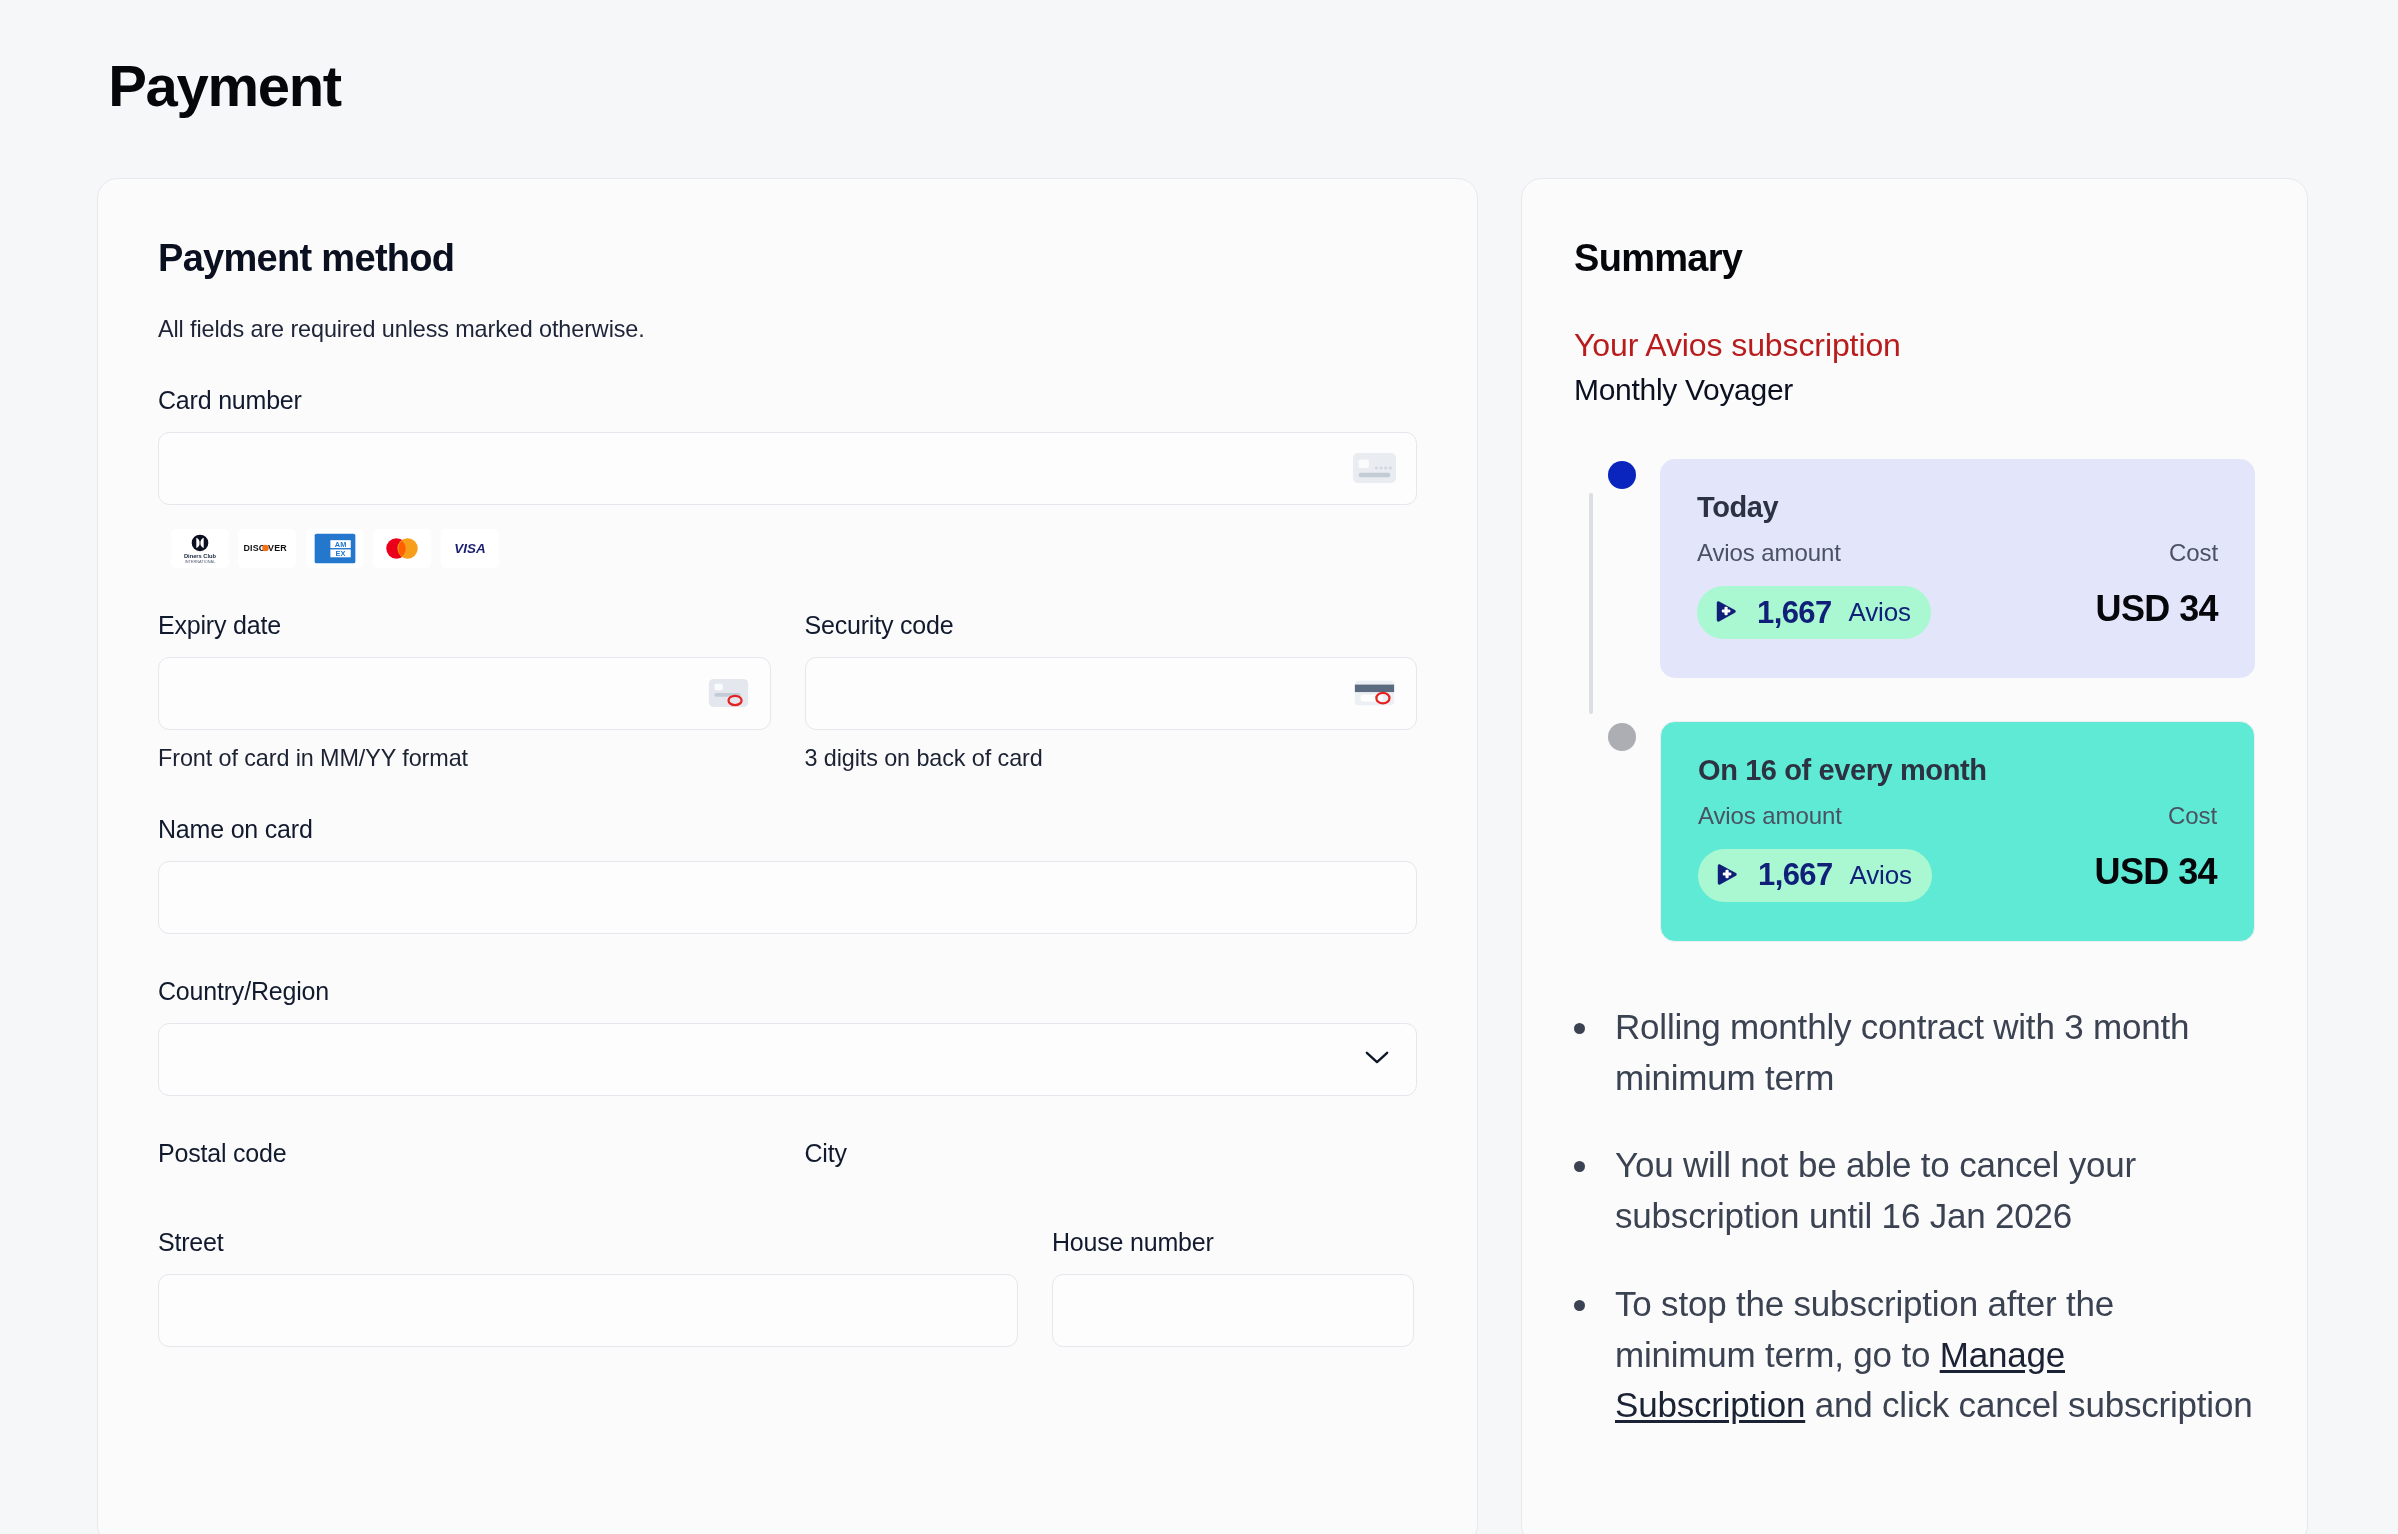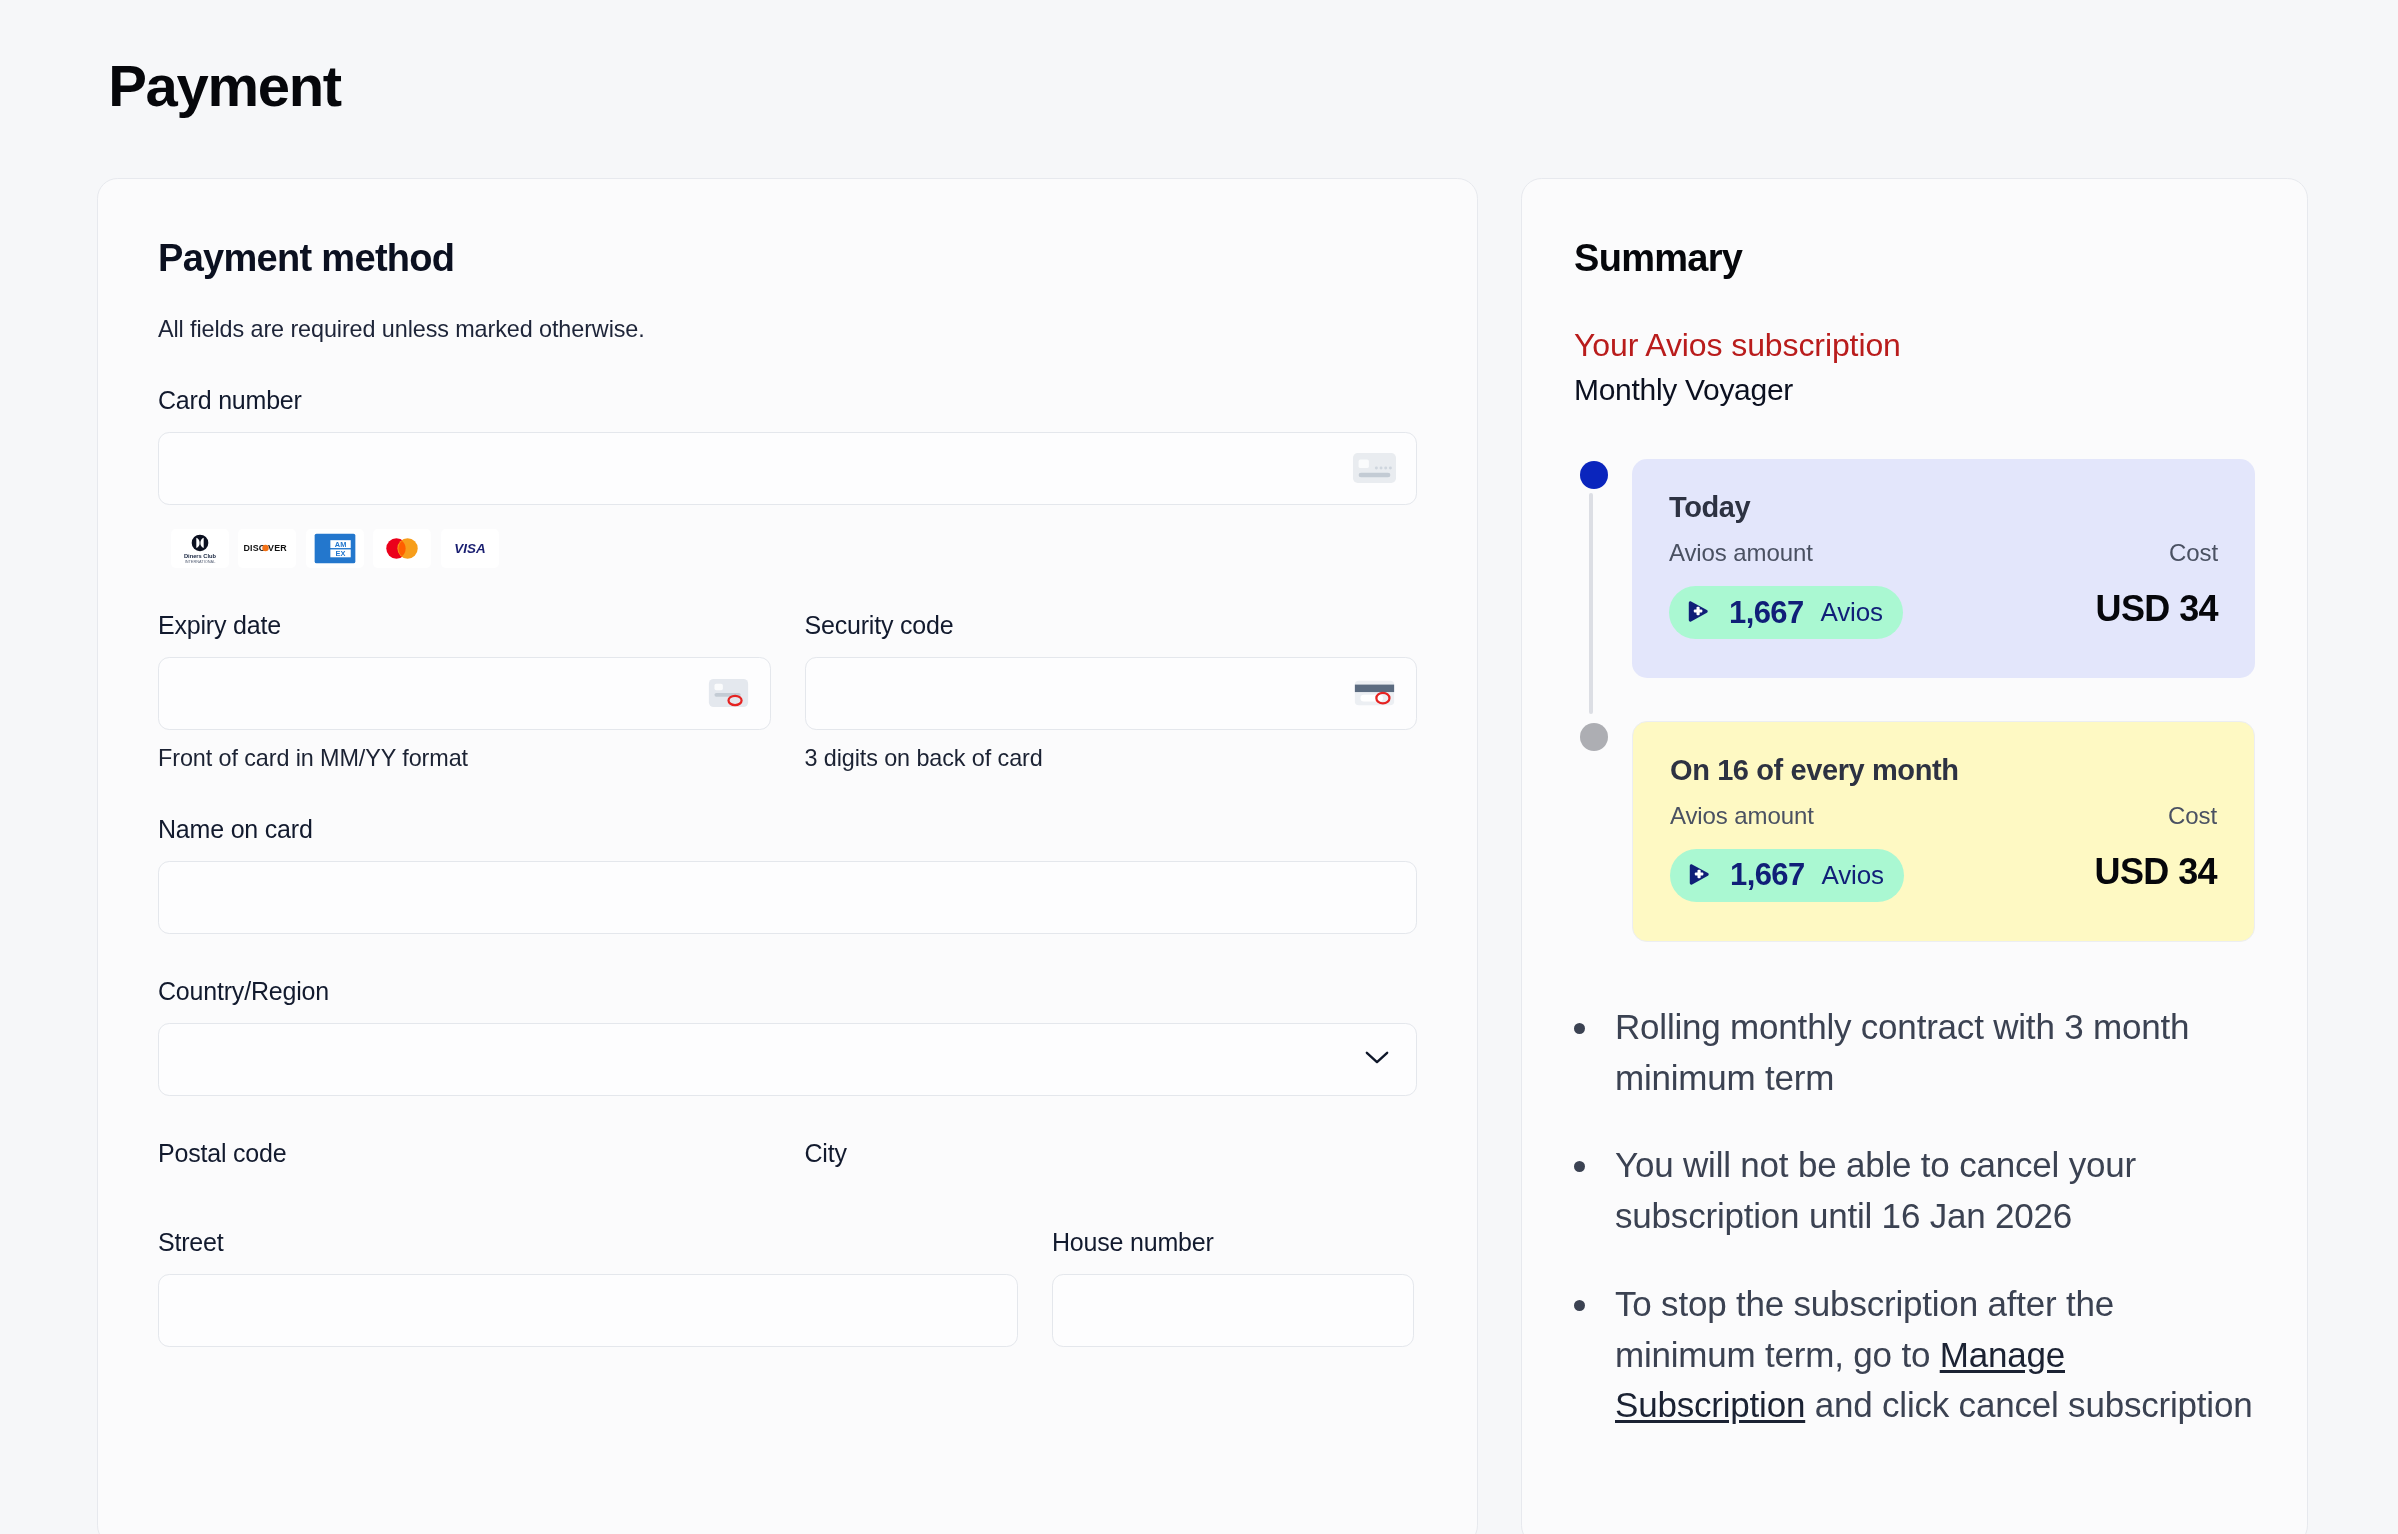--- a/index.html
+++ b/index.html
@@ -217,42 +217,42 @@
   }
   .tl-line {
     position: absolute;
     left: 15px;
     top: 34px;
     width: 3.7px;
     height: 221px;
     background: #dcdee4;
     border-radius: 1.9px;
   }
-  .tl-item { position: relative; }
+  .tl-item { position: relative; margin-left: 28px; }
   .tl-item + .tl-item { margin-top: 43px; }
   .tl-dot {
     position: absolute;
     left: -52px;
     top: 1.9px;
     width: 28px;
     height: 28px;
     border-radius: 50%;
   }
   .tl-dot.active { background: #0a25bd; }
   .tl-dot.idle   { background: #adaeb3; }
 
   .tl-card {
     border-radius: 15px;
     padding: 32px 37px 39px 37px;
   }
   .tl-card.highlight {
     background: #e3e6fb;
   }
   .tl-card.neutral {
-    background: #fef9c3;
+    background: #5eead4;
     border: 1.4px solid #eceef2;
   }
 
   .tl-card-title {
     font-size: 29px;
     font-weight: 700;
     color: #2d3242;
     letter-spacing: -0.4px;
   }
 

